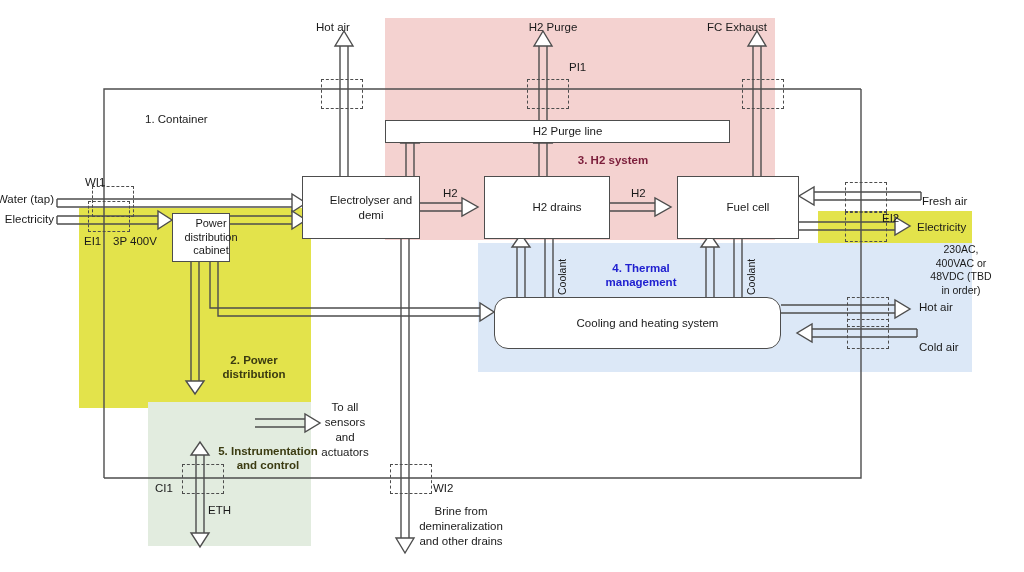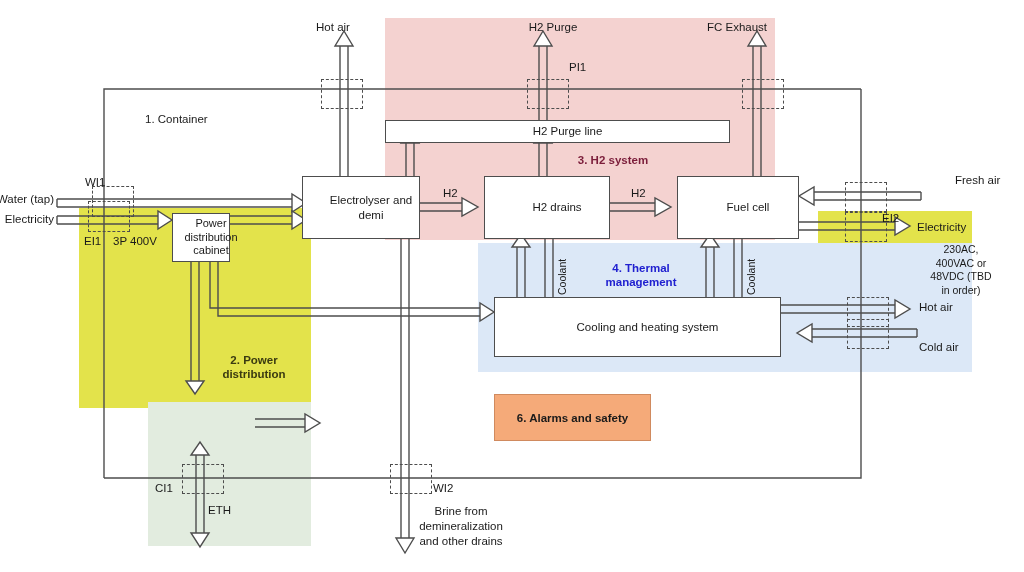--- a/index.html
+++ b/index.html
@@ -153,28 +153,25 @@
   </div>
 
   <div class="box" style="left:172px;top:213px;width:58px;height:49px;font-size:11px;">
     <div>
       <div>Power</div>
       <div>distribution</div>
       <div>cabinet</div>
     </div>
   </div>
 
-  <div class="box" style="left:494px;top:297px;width:287px;height:60px;">
+  <div class="box" style="left:494px;top:297px;width:287px;height:52px;border-radius:14px;">
     <span>Cooling and heating system</span>
   </div>
 
 
-  <div class="alarmbox" style="left:494px;top:394px;width:157px;height:47px;">
-    <span>6. Alarms and safety</span>
-  </div>
 
   <div class="tag" style="left:92px;top:186px;width:40px;height:29px;"></div>
   <div class="tag" style="left:88px;top:201px;width:40px;height:29px;"></div>
   <div class="tag" style="left:321px;top:79px;width:40px;height:28px;"></div>
   <div class="tag" style="left:527px;top:79px;width:40px;height:28px;"></div>
   <div class="tag" style="left:742px;top:79px;width:40px;height:28px;"></div>
   <div class="tag" style="left:845px;top:182px;width:40px;height:28px;"></div>
   <div class="tag" style="left:845px;top:212px;width:40px;height:28px;"></div>
   <div class="tag" style="left:847px;top:297px;width:40px;height:28px;"></div>
   <div class="tag" style="left:847px;top:319px;width:40px;height:28px;"></div>
@@ -190,34 +187,40 @@
   <div class="lbl" style="left:145px;top:112px;">1. Container</div>
 
   <div class="lbl c" style="left:333px;top:20px;">Hot air</div>
   <div class="lbl c" style="left:553px;top:20px;">H2 Purge</div>
   <div class="lbl" style="left:569px;top:60px;">PI1</div>
   <div class="lbl c" style="left:737px;top:20px;">FC Exhaust</div>
 
   <div class="lbl" style="left:443px;top:186px;">H2</div>
   <div class="lbl" style="left:631px;top:186px;">H2</div>
 
-  <div class="lbl" style="left:922px;top:173px;margin-left:33px;">Fresh air</div>
+  <div class="lbl" style="left:922px;top:194px;">Fresh air</div>
   <div class="lbl" style="left:882px;top:211px;">EI2</div>
   <div class="lbl" style="left:917px;top:220px;">Electricity</div>
   <div class="lbl c" style="left:961px;top:243px;font-size:10.5px;">
     <span>230AC, 400VAC or</span><br>
     <span>48VDC (TBD in order)</span>
   </div>
 
   <div class="lbl" style="left:919px;top:300px;">Hot air</div>
   <div class="lbl" style="left:919px;top:340px;">Cold air</div>
 
   <div class="vert" style="left:556px;top:295px;font-size:10.5px;">Coolant</div>
   <div class="vert" style="left:745px;top:295px;font-size:10.5px;">Coolant</div>
 
+  <div class="lbl c" style="left:345px;top:400px;">
+    <span>To all</span><br>
+    <span>sensors</span><br>
+    <span>and</span><br>
+    <span>actuators</span>
+  </div>
 
   <div class="lbl" style="left:155px;top:481px;">CI1</div>
   <div class="lbl" style="left:208px;top:503px;">ETH</div>
 
   <div class="lbl" style="left:433px;top:481px;">WI2</div>
   <div class="lbl c" style="left:461px;top:504px;">
     <span>Brine from</span><br>
     <span>demineralization</span><br>
     <span>and other drains</span>
   </div>
@@ -227,14 +230,18 @@
   <div class="zlbl z-yellow" style="left:254px;top:353px;">
     <span>2. Power</span><br>
     <span>distribution</span>
   </div>
 
   <div class="zlbl z-blue" style="left:641px;top:261px;">
     <span>4. Thermal</span><br>
     <span>management</span>
   </div>
 
+  <div class="zlbl z-green" style="left:268px;top:444px;">
+    <span>5. Instrumentation</span><br>
+    <span>and control</span>
+  </div>
 
 </div>
 
 </body></html>

